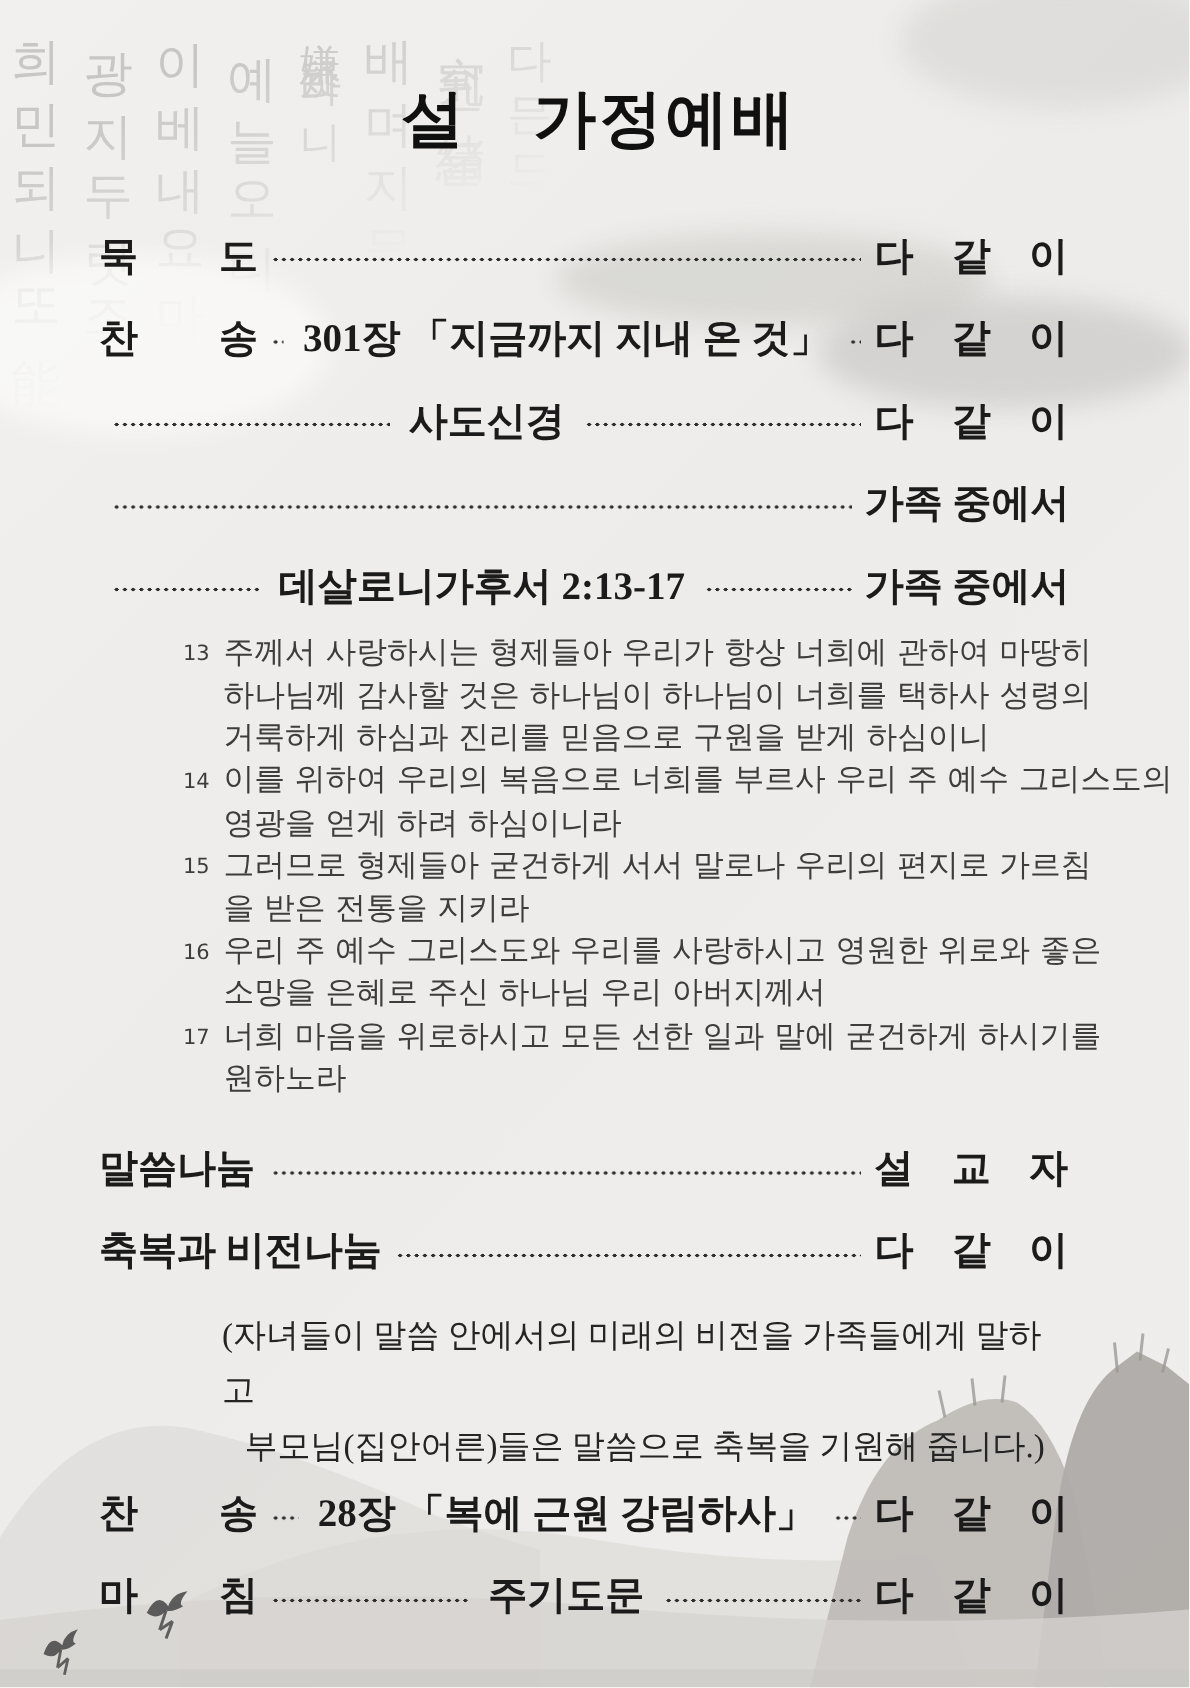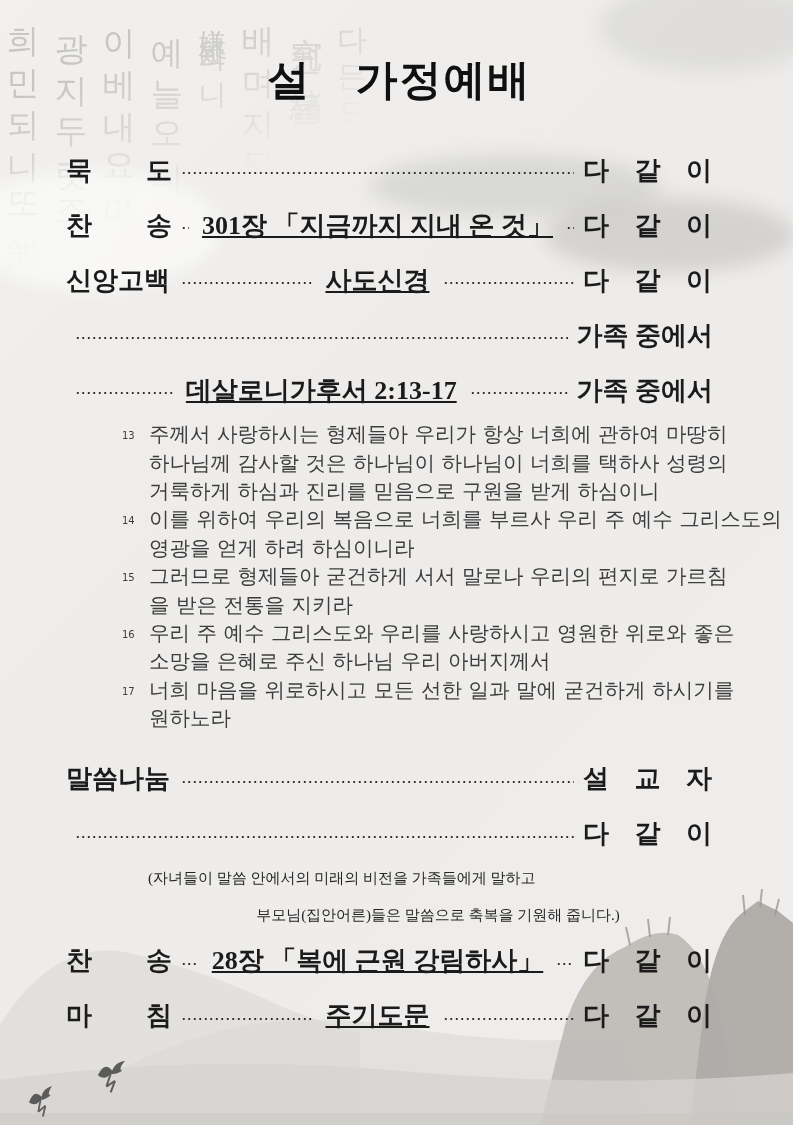--- a/index.html
+++ b/index.html
@@ -56,37 +56,37 @@
   .o3{margin-top:13px;}
   .row{display:flex;align-items:center;height:28px;margin-bottom:27px;font-size:26px;font-weight:600;}
   .row:last-child{margin-bottom:0;}
   .lbl{flex:none;width:106px;text-align:justify;text-align-last:justify;color:#1b1b1b;}
   .lbl-wide{width:auto;text-align-last:auto;}
   .dots{
     flex:1;height:6px;margin:6px 9px 0;align-self:center;
     background-image:radial-gradient(circle,#2e2e2e 1.25px,rgba(0,0,0,0) 1.35px);
     background-size:5.5px 6px;background-repeat:repeat-x;background-position:left center;
   }
-  .ctr{flex:none;padding:0 4px;white-space:pre;text-decoration:underline;}
+  .ctr{flex:none;padding:0 4px;white-space:pre;}
   .rgt{flex:none;white-space:pre;}
   .spread{word-spacing:17px;letter-spacing:1px;}
 
   
   .scripture{
     margin:16px 0 0;padding-left:56px;
     font-family:"DejaVu Sans","Liberation Sans",sans-serif;
     font-size:20.5px;line-height:28.4px;color:#3d3d3d;
   }
   .verse{display:flex;}
-  .vnum{flex:none;width:27px;font-size:10px;padding-top:2px;color:#3d3d3d;}
+  .vnum{flex:none;width:27px;font-size:14px;padding-top:2px;color:#3d3d3d;}
   .vtxt{flex:1;white-space:pre;}
 
   
-  .note{margin-top:12px;padding-left:82px;font-size:15px;line-height:37px;color:#242424;}
-  .note .l2{padding-left:15px;text-align:center;}
+  .note{margin-top:23px;padding-left:82px;font-size:22px;line-height:37px;color:#242424;}
+  .note .l2{padding-left:15px;}
 </style>
 </head>
 <body>
 
 <div class="page">
 
   <div class="texture">
     <div class="col">희민되니또能</div>
     <div class="col">광지두릿조</div>
     <div class="col">이베내요마</div>
@@ -132,21 +132,20 @@
         <span class="rgt spread">다 같 이</span>
       </li>
       <li class="row">
         <span class="lbl">찬 송</span>
         <span class="dots"></span>
         <span class="ctr">301장 「지금까지 지내 온 것」</span>
         <span class="dots"></span>
         <span class="rgt spread">다 같 이</span>
       </li>
       <li class="row">
-        <span class="lbl">신앙고백</span>
         <span class="dots"></span>
         <span class="ctr">사도신경</span>
         <span class="dots"></span>
         <span class="rgt spread">다 같 이</span>
       </li>
       <li class="row">
         <span class="dots"></span>
         <span class="rgt">가족 중에서</span>
       </li>
       <li class="row">
@@ -186,20 +185,21 @@
       </div>
     </div>
 
     <ul class="order o2">
       <li class="row">
         <span class="lbl">말씀나눔</span>
         <span class="dots"></span>
         <span class="rgt spread">설 교 자</span>
       </li>
       <li class="row">
+        <span class="lbl lbl-wide">축복과 비전나눔</span>
         <span class="dots"></span>
         <span class="rgt spread">다 같 이</span>
       </li>
     </ul>
 
     <div class="note">
       <div class="l1">(자녀들이 말씀 안에서의 미래의 비전을 가족들에게 말하고</div>
       <div class="l2">부모님(집안어른)들은 말씀으로 축복을 기원해 줍니다.)</div>
     </div>
 

